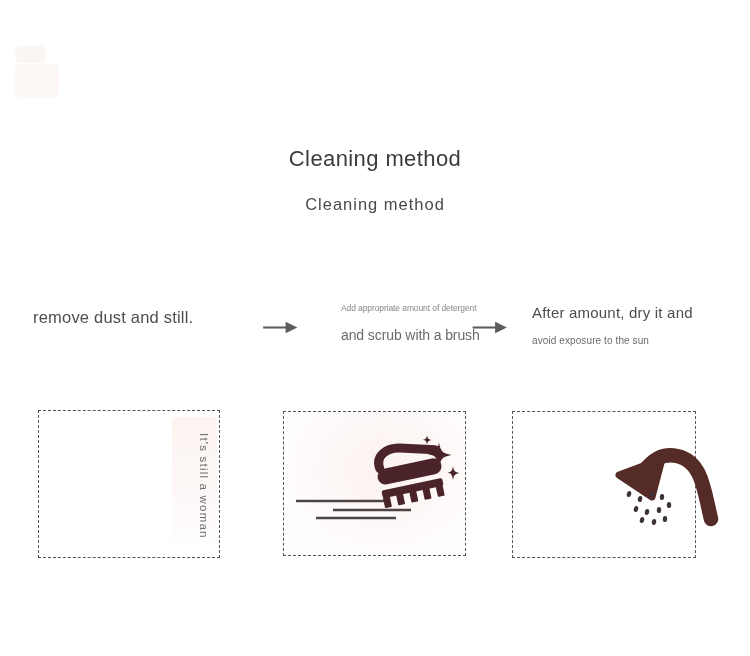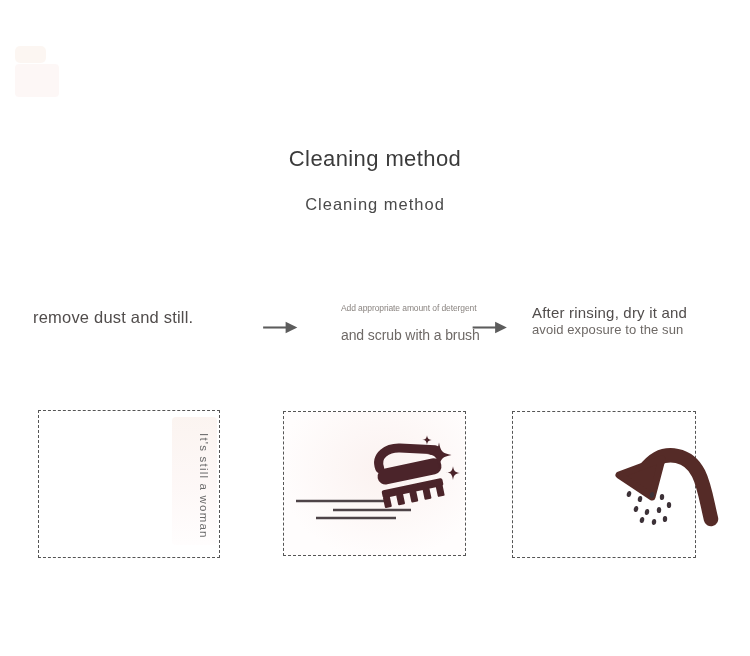--- a/index.html
+++ b/index.html
@@ -22,21 +22,21 @@
 
   .step{position:absolute;white-space:nowrap;}
   .step1{left:33px;top:301px;}
   .step1 .l1{font-size:15px;line-height:20px;letter-spacing:.2px;color:var(--step-primary);}
   .step1 .l2{font-size:16.5px;line-height:20px;letter-spacing:.2px;margin-top:6px;color:var(--step-primary);}
   .step2{left:320px;top:303px;margin-left:21px;}
   .step2 .l1{font-size:8.5px;line-height:11px;letter-spacing:-.1px;color:var(--step-tertiary);}
   .step2 .l2{font-size:14px;line-height:13px;letter-spacing:-.1px;margin-top:15px;color:var(--step-secondary);}
   .step3{left:532px;top:303px;}
   .step3 .l1{font-size:15px;line-height:19px;letter-spacing:.2px;color:var(--step-primary);}
-  .step3 .l2{font-size:13px;line-height:15px;letter-spacing:.1px;margin-top:0;color:var(--step-secondary);}
+  .step3 .l2{font-size:10px;line-height:15px;letter-spacing:.1px;margin-top:11px;color:var(--step-secondary);}
 
   .arrow{position:absolute;height:15px;}
   .arrow line{stroke:var(--arrow);stroke-width:2.2;}
   .arrow polygon{fill:var(--arrow);}
   .arrow1{left:262px;top:320px;width:36px;}
   .arrow2{left:471px;top:320px;width:37px;}
 
   .panel{position:absolute;border:1px dashed var(--panel-border);background:#fff;}
   .panel1{left:38px;top:410px;width:180px;height:146px;}
   .panel2{left:283px;top:411px;width:181px;height:143px;
@@ -77,21 +77,21 @@
     <div class="l1">Add appropriate amount of detergent</div>
     <div class="l2">and scrub with a brush</div>
   </div>
 
   <svg class="arrow arrow2" viewBox="0 0 38 16">
     <line x1="1" y1="8" x2="27" y2="8"></line>
     <polygon points="25,1.8 37.5,8 25,14.2"></polygon>
   </svg>
 
   <div class="step step3">
-    <div class="l1">After rinsing, dry it and</div>
+    <div class="l1">After amount, dry it and</div>
     <div class="l2">avoid exposure to the sun</div>
   </div>
 
   <div class="panel panel1">
     <div class="warm-strip"></div>
     <div class="vcaption">It's still a woman</div>
   </div>
 
   <div class="panel panel2">
     <svg class="panel-art" width="181" height="143" viewBox="0 0 181 143">

